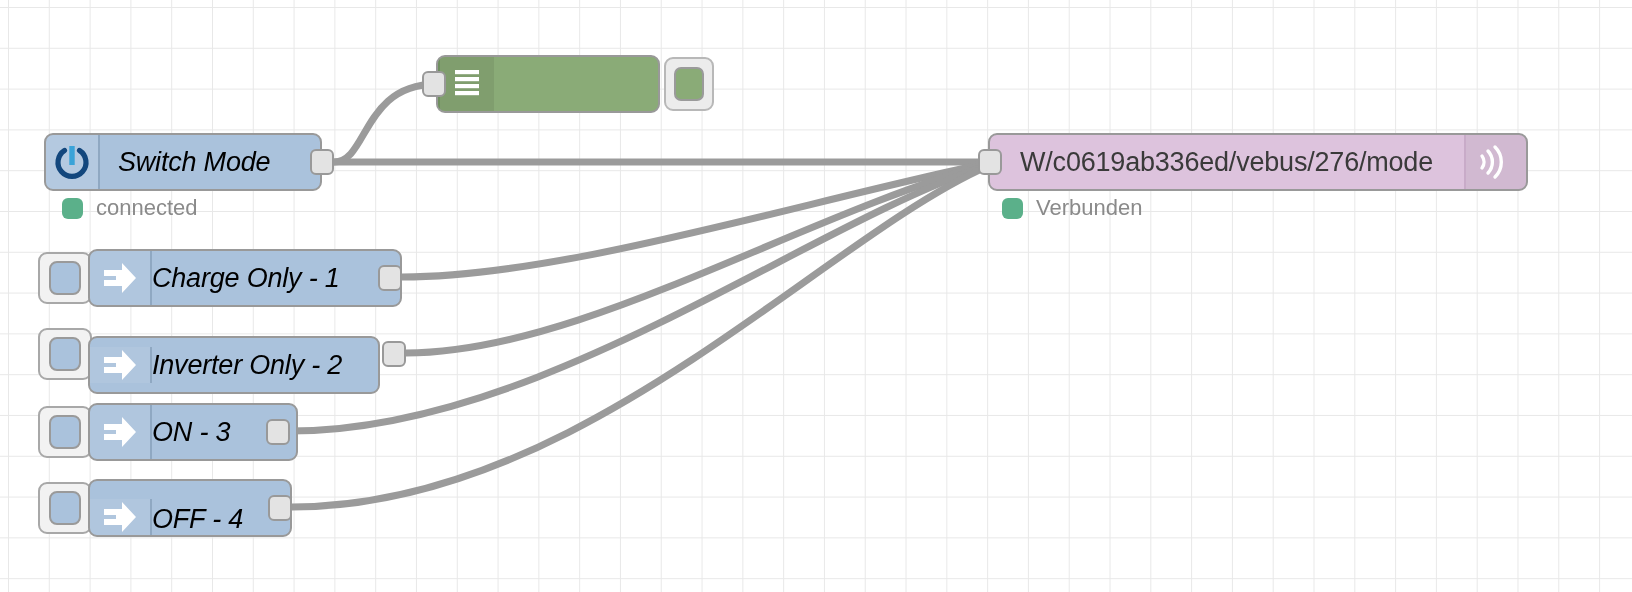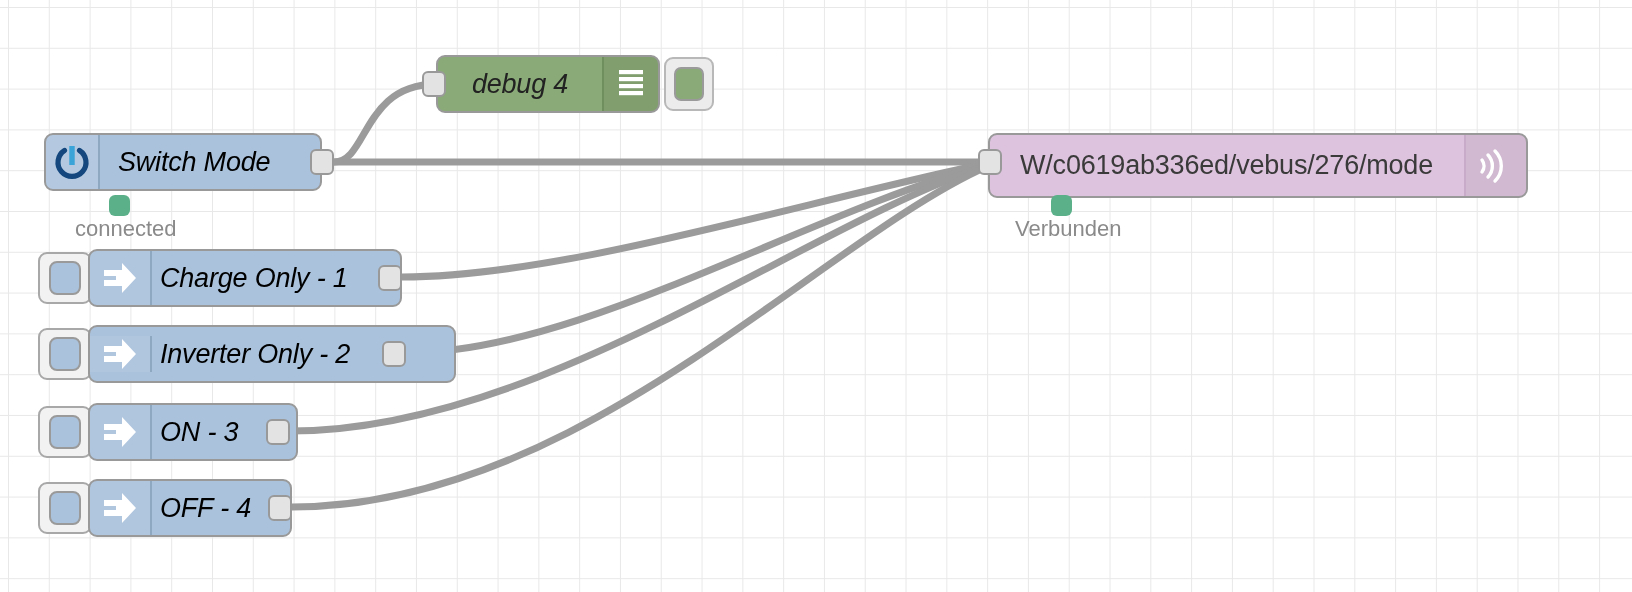--- a/index.html
+++ b/index.html
@@ -120,21 +120,21 @@
     width: 30px; height: 34px;
     background: #8aab77;
     border: 2px solid #9a9a9a;
     border-radius: 7px;
     box-sizing: border-box;
   }
 
   
   #node-mqtt {
     left: 988px; top: 133px;
-    width: 540px; height: 65px;
+    width: 540px; height: 58px;
     background: #ddc3dd;
   }
   #node-mqtt .node-label {
     font-style: normal;
     font-size: 27px;
     color: #3a3a3a;
     padding-left: 30px;
   }
   .mqtt-icon-box {
     width: 60px;
@@ -145,21 +145,21 @@
     background: rgba(0,0,0,0.05);
     border-left: 2px solid #c8abc8;
   }
 
   
   .inject-node {
     background: #aac2dc;
   }
   .inject-node .node-label {
     font-size: 27px;
-    padding-left: 8px;
+    padding-left: 0;
   }
   .inject-arrow-box {
     width: 60px;
     flex: none;
     display: flex;
     align-items: center;
     justify-content: center;
     border-right: 2px solid #8fa8c2;
     background: rgba(255,255,255,0.07);
   }
@@ -182,21 +182,20 @@
     border-radius: 8px;
     box-sizing: border-box;
   }
 
   
   .status {
     position: absolute;
     display: flex;
     align-items: center;
     z-index: 6;
-    flex-direction: column;
   }
   .status-dot {
     width: 21px; height: 21px;
     border-radius: 6px;
     flex: none;
   }
   .status-text {
     margin-left: 13px;
     font-size: 22px;
     color: #8a8a8a;
@@ -237,21 +236,20 @@
 
   <div class="status" id="status-connected">
     <div class="status-dot" style="background:#5bb08a;"></div>
     <div class="status-text">connected</div>
   </div>
 
   <div class="debug-btn">
     <div class="debug-btn-inner"></div>
   </div>
   <div class="node" id="node-debug">
-    <div class="node-label" style="justify-content:center; padding-left:0;">debug 4</div>
     <div class="debug-list-box">
       <svg width="32" height="34" viewBox="0 0 32 34" xmlns="http://www.w3.org/2000/svg">
         <rect x="4" y="3" width="24" height="4.2" fill="#ffffff"></rect>
         <rect x="4" y="10" width="24" height="4.2" fill="#ffffff"></rect>
         <rect x="4" y="17" width="24" height="4.2" fill="#ffffff"></rect>
         <rect x="4" y="24" width="24" height="4.2" fill="#ffffff"></rect>
       </svg>
     </div>
   </div>
   <div class="port" style="left:422px; top:71px;"></div>
@@ -282,21 +280,21 @@
         <path d="M 4 10 L 22 10 L 22 3 L 36 18 L 22 33 L 22 26 L 4 26 L 4 20 L 16 20 L 16 16 L 4 16 Z" fill="#ffffff"></path>
       </svg>
     </div>
     <div class="node-label">Charge Only - 1</div>
   </div>
   <div class="port" style="left:378px; top:265px;"></div>
 
   <div class="inject-btn" style="left:38px; top:328px;">
     <div class="inject-btn-inner"></div>
   </div>
-  <div class="node inject-node" style="left:88px; top:325px; width:368px; height:58px;align-items:center;">
+  <div class="node inject-node" style="left:88px; top:336px; width:292px; height:58px;align-items:center;">
     <div class="inject-arrow-box">
       <svg width="40" height="36" viewBox="0 0 40 36" xmlns="http://www.w3.org/2000/svg">
         <path d="M 4 10 L 22 10 L 22 3 L 36 18 L 22 33 L 22 26 L 4 26 L 4 20 L 16 20 L 16 16 L 4 16 Z" fill="#ffffff"></path>
       </svg>
     </div>
     <div class="node-label">Inverter Only - 2</div>
   </div>
   <div class="port" style="left:382px; top:341px;"></div>
 
   <div class="inject-btn" style="left:38px; top:406px;">
@@ -308,21 +306,21 @@
         <path d="M 4 10 L 22 10 L 22 3 L 36 18 L 22 33 L 22 26 L 4 26 L 4 20 L 16 20 L 16 16 L 4 16 Z" fill="#ffffff"></path>
       </svg>
     </div>
     <div class="node-label">ON - 3</div>
   </div>
   <div class="port" style="left:266px; top:419px;"></div>
 
   <div class="inject-btn" style="left:38px; top:482px;">
     <div class="inject-btn-inner"></div>
   </div>
-  <div class="node inject-node" style="left:88px; top:479px; width:204px; height:58px;">
+  <div class="node inject-node" style="left:88px; top:479px; width:204px; height:58px;align-items:flex-end;">
     <div class="inject-arrow-box">
       <svg width="40" height="36" viewBox="0 0 40 36" xmlns="http://www.w3.org/2000/svg">
         <path d="M 4 10 L 22 10 L 22 3 L 36 18 L 22 33 L 22 26 L 4 26 L 4 20 L 16 20 L 16 16 L 4 16 Z" fill="#ffffff"></path>
       </svg>
     </div>
     <div class="node-label">OFF - 4</div>
   </div>
   <div class="port" style="left:268px; top:495px;"></div>
 
 </div>

